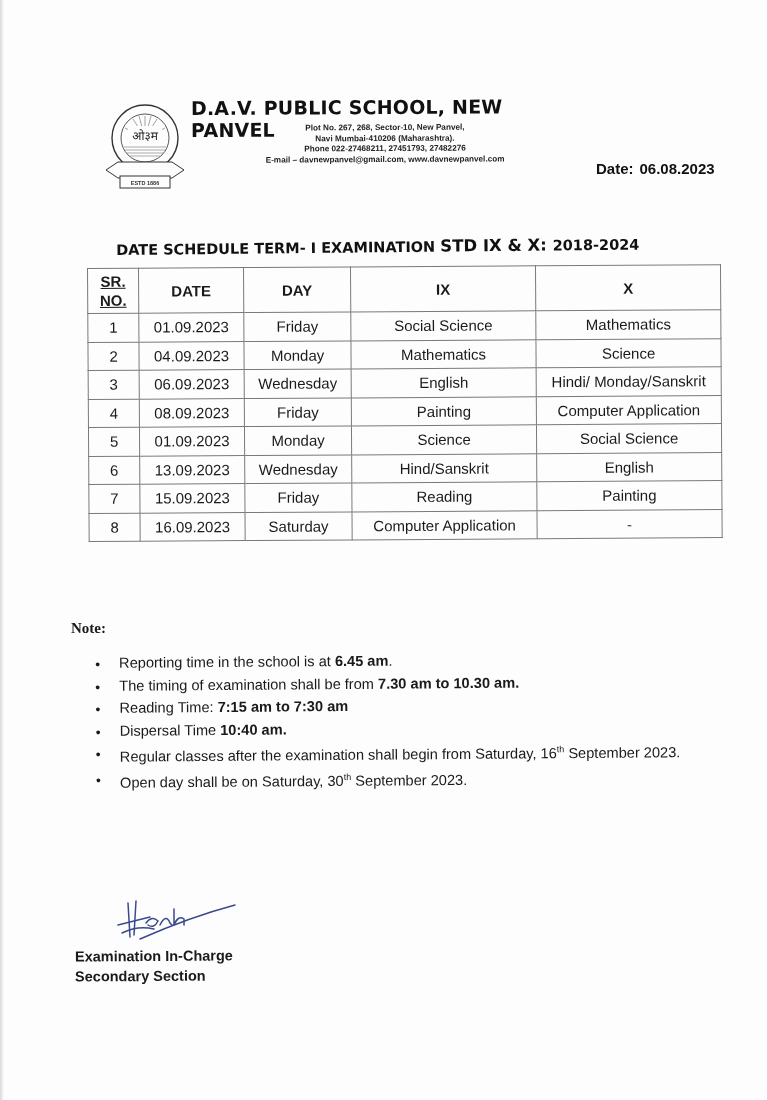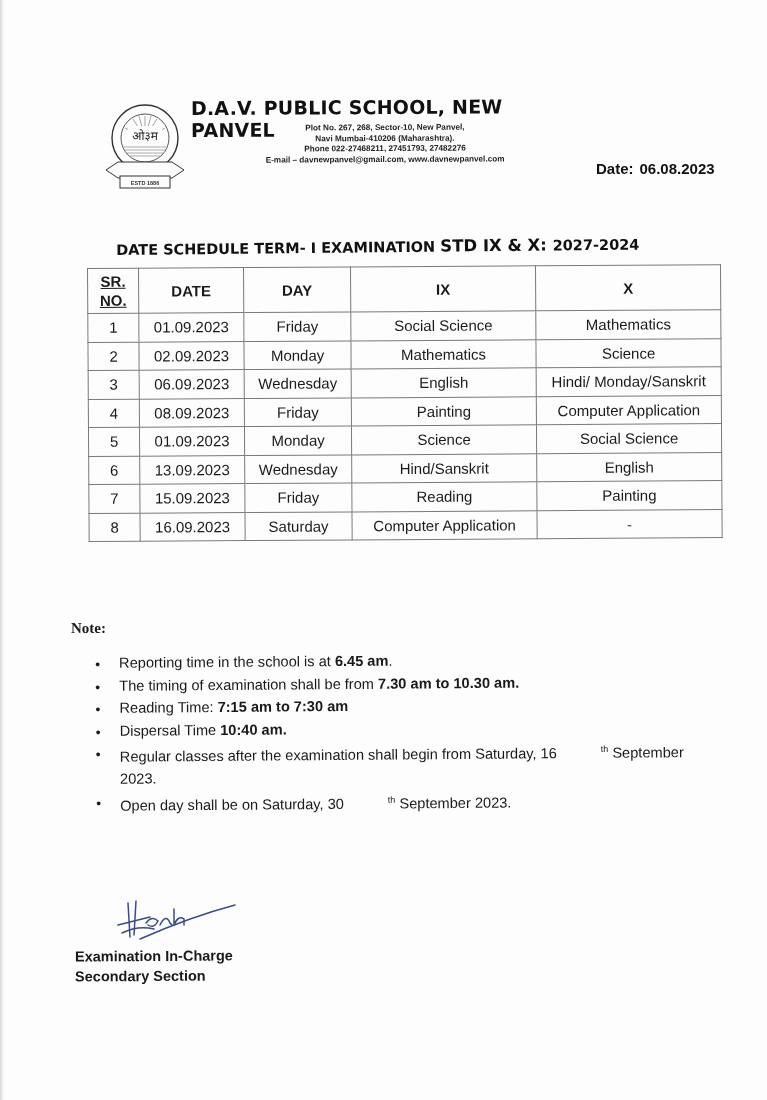--- a/index.html
+++ b/index.html
@@ -54,21 +54,21 @@
     .notes {
       position: absolute; left: 93px; top: 652px; width: 620px; margin: 0; padding: 0;
       list-style: none; font-size: 14.6px; line-height: 22.5px; transform: rotate(-0.45deg);
       transform-origin: left top;
     }
     .notes li { position: relative; padding-left: 26px; }
     .notes li::before {
       content: "\2022"; position: absolute; left: 2px; top: 1px; font-size: 14px;
     }
     .notes b { font-weight: bold; }
-    .notes sup { font-size: 9px; margin-left: 44px; }
+    .notes sup { font-size: 9px; }
     .signature { position: absolute; left: 110px; top: 895px; width: 130px; height: 50px; }
     .sign-title {
       position: absolute; left: 75px; top: 946px; font-weight: bold; font-size: 14.5px;
       line-height: 20px; transform: rotate(-0.4deg);
     }
   </style>
 </head>
 <body>
 
 <div class="left-edge"></div>
@@ -105,21 +105,21 @@
   <div>Navi Mumbai-410206 (Maharashtra).</div>
   <div>Phone 022-27468211, 27451793, 27482276</div>
   <div>E-mail – davnewpanvel@gmail.com, www.davnewpanvel.com</div>
 </div>
 
 <div class="date-line">
   <span>Date:</span><span class="val">06.08.2023</span>
 </div>
 
 <div class="title">
-  <span>DATE SCHEDULE TERM- I EXAMINATION </span><span class="big">STD IX &amp; X: </span><span>2027-2024</span>
+  <span>DATE SCHEDULE TERM- I EXAMINATION </span><span class="big">STD IX &amp; X: </span><span>2018-2024</span>
 </div>
 
 <table class="schedule">
   <thead>
     <tr>
       <th class="c1 sr"><span>SR.</span><br><span>NO.</span></th>
       <th class="c2">DATE</th>
       <th class="c3">DAY</th>
       <th class="c4">IX</th>
       <th class="c5">X</th>
@@ -128,21 +128,21 @@
   <tbody id="schedule-body">
       <tr>
         <td>1</td>
         <td>01.09.2023</td>
         <td>Friday</td>
         <td>Social Science</td>
         <td>Mathematics</td>
       </tr>
       <tr>
         <td>2</td>
-        <td>02.09.2023</td>
+        <td>04.09.2023</td>
         <td>Monday</td>
         <td>Mathematics</td>
         <td>Science</td>
       </tr>
       <tr>
         <td>3</td>
         <td>06.09.2023</td>
         <td>Wednesday</td>
         <td>English</td>
         <td>Hindi/ Monday/Sanskrit</td>

